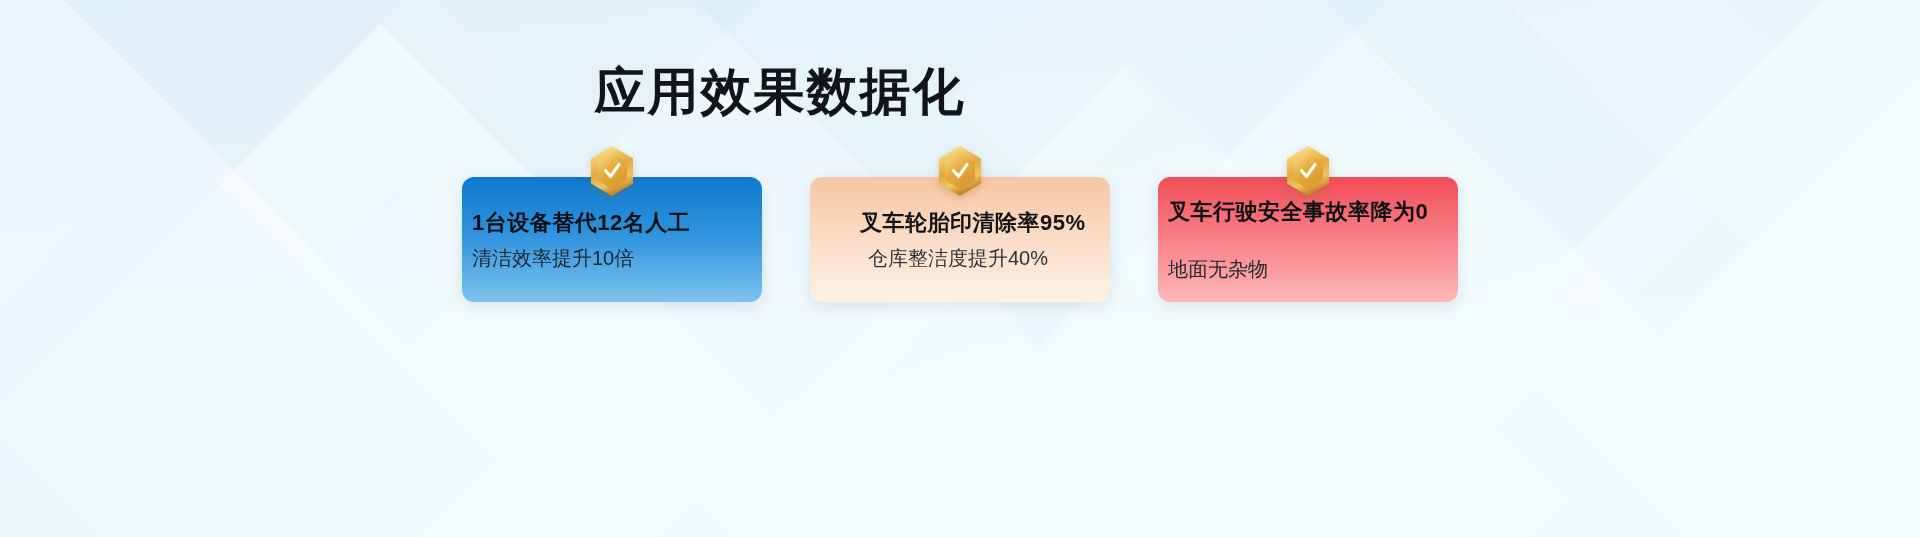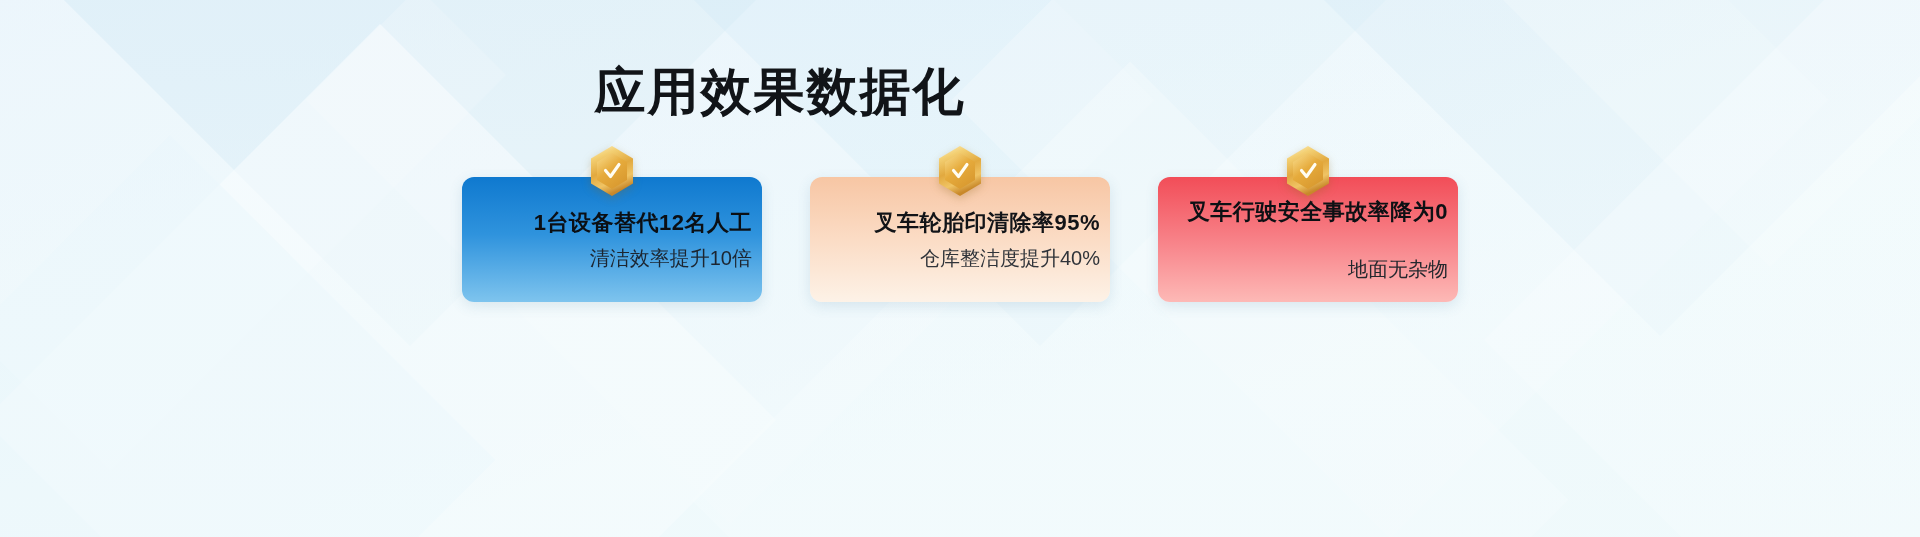--- a/index.html
+++ b/index.html
@@ -74,21 +74,21 @@
     gap: 48px;
   }
 
   .card {
     position: relative;
     width: 300px;
     height: 125px;
     border-radius: 12px;
     display: flex;
     flex-direction: column;
-    align-items: flex-end;
+    align-items: flex-start;
     justify-content: center;
     box-sizing: border-box;
     padding: 6px 10px 8px;
     box-shadow: 0 4px 14px rgba(60,110,150,0.14);
   }
 
   .card-blue   { background: linear-gradient(180deg, #0f79cf 0%, #2f93dd 46%, #7ec4ee 100%); }
   .card-peach  { background: linear-gradient(180deg, #f7c6a4 0%, #fbdcc5 50%, #fdf2e7 100%); }
   .card-red    { background: linear-gradient(180deg, #f24d58 0%, #f8868c 55%, #fdb9b6 100%); gap: 22px; }
 
@@ -102,21 +102,21 @@
   }
   .card-sub {
     font-size: 20px;
     line-height: 22px;
     font-weight: 400;
     white-space: nowrap;
   }
 
   .card-blue  .card-title { color: #0b0f14; }
   .card-blue  .card-sub   { color: #1c2530; }
-  .card-peach .card-title { color: #121418; }
+  .card-peach .card-title { color: #121418; margin-left: 40px; }
   .card-peach .card-sub   { color: #30343a; margin-left: 48px; }
   .card-red   .card-title { color: #0d1014; }
   .card-red   .card-sub   { color: #24282e; }
 
   
   .badge {
     position: absolute;
     top: -34px;
     left: 50%;
     margin-left: -28px;

